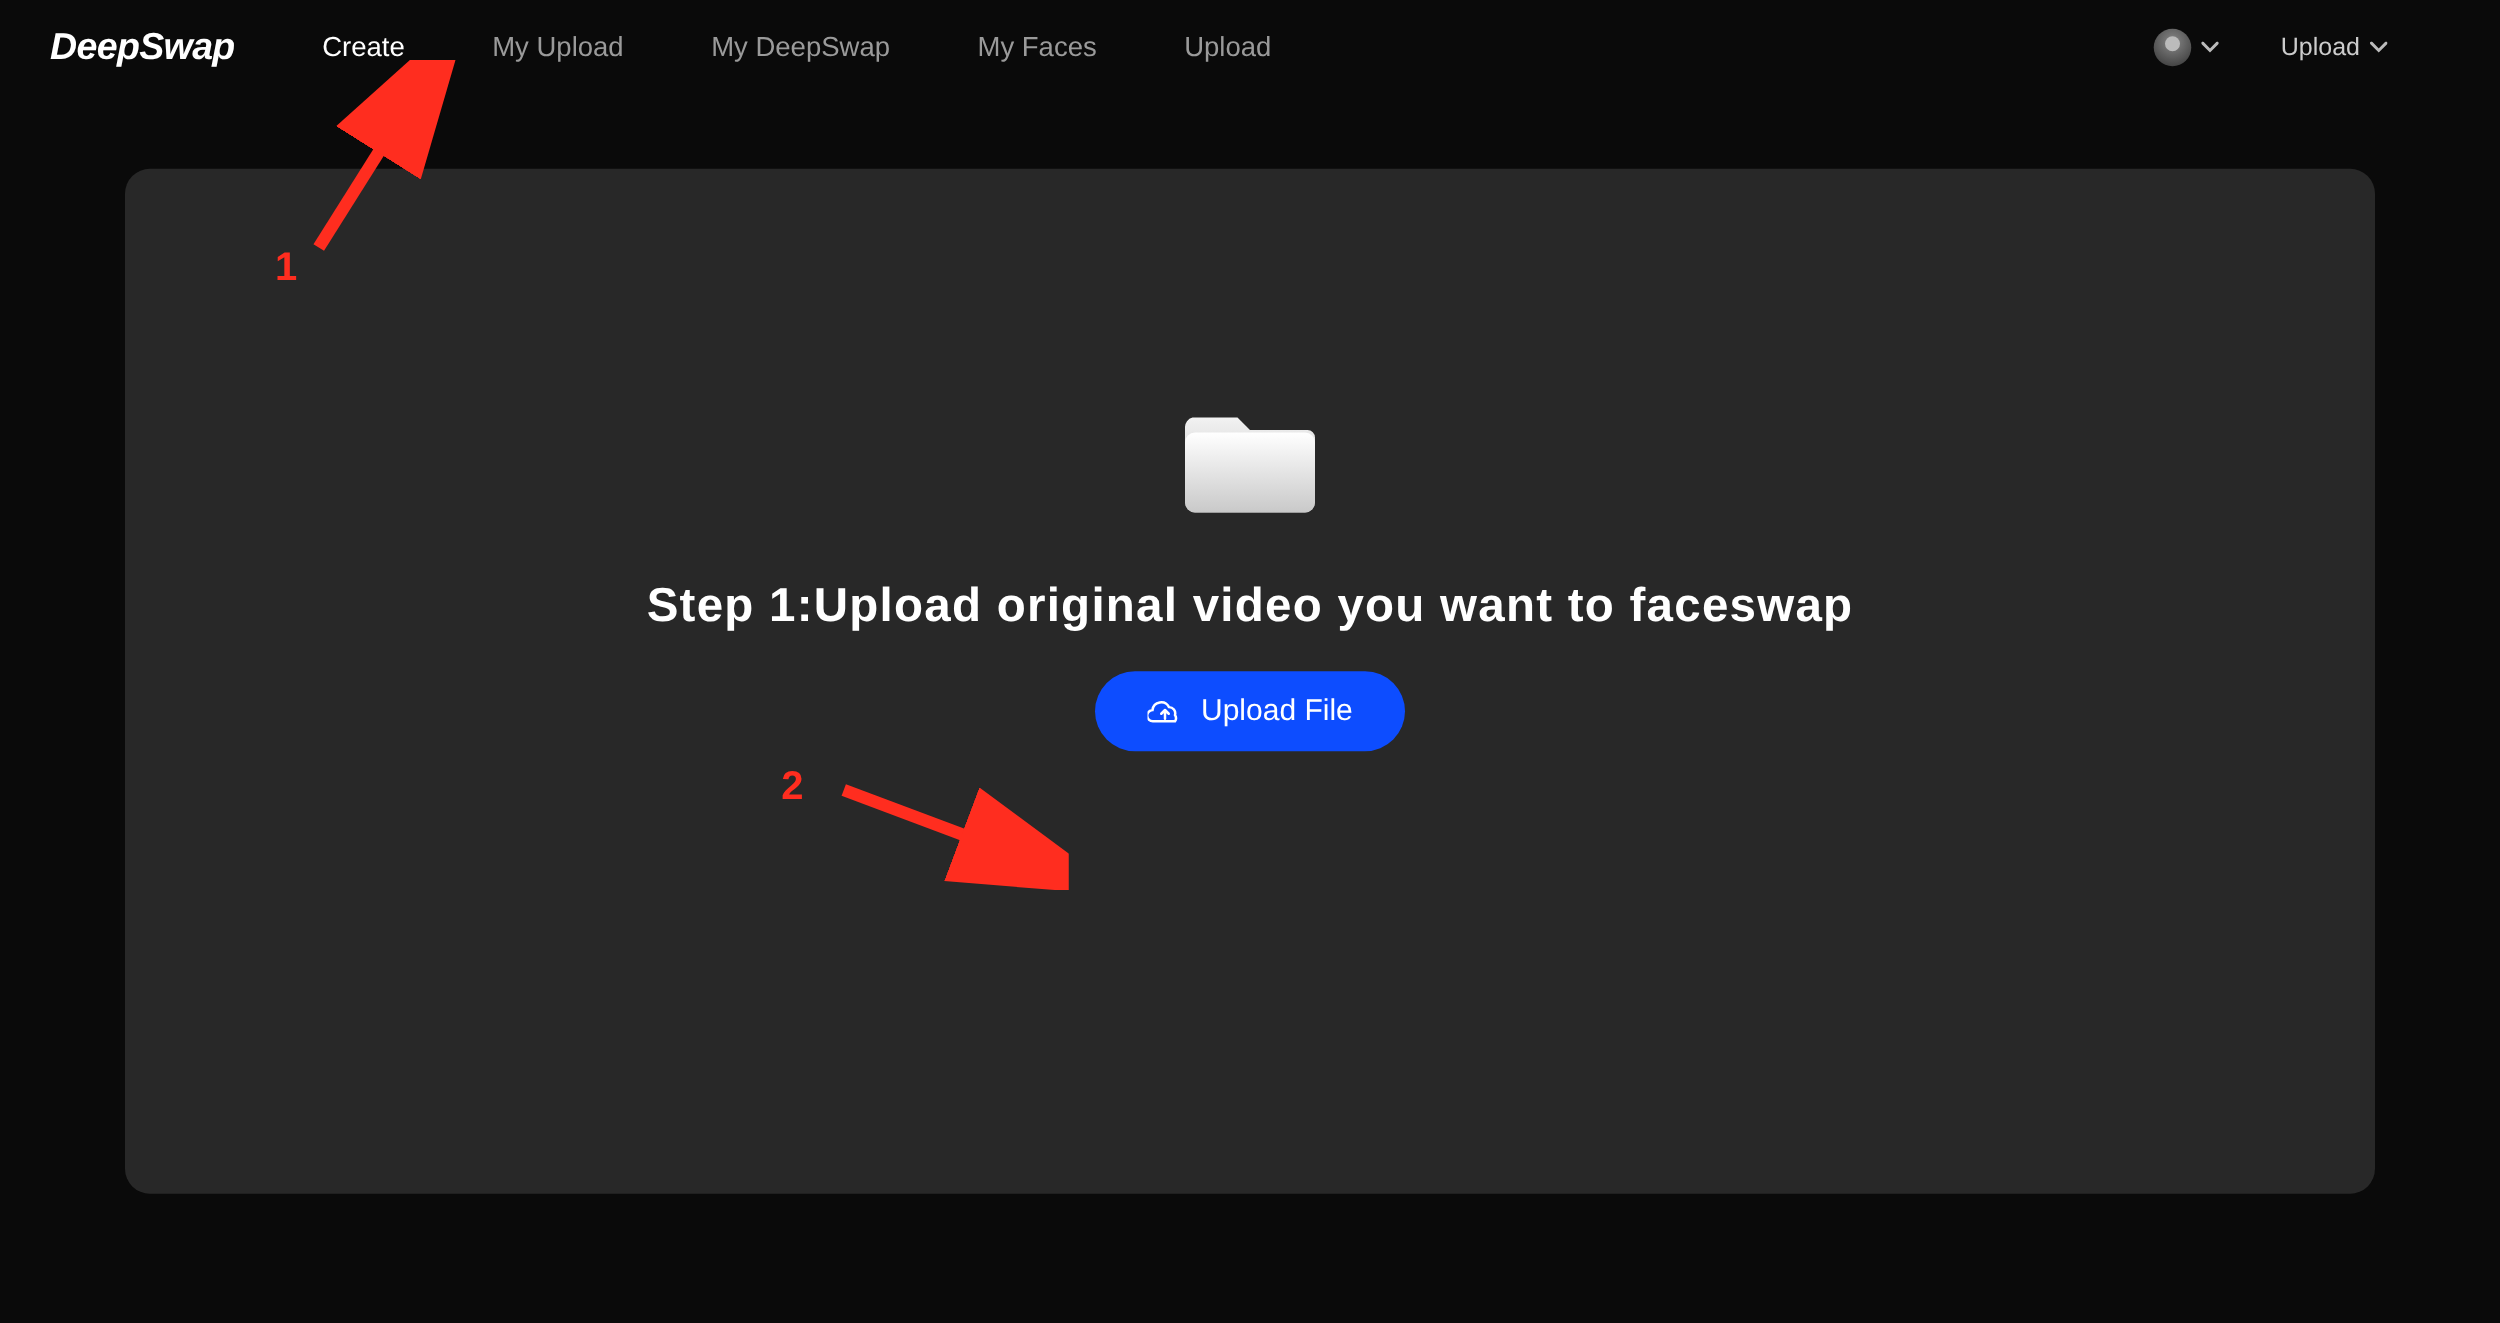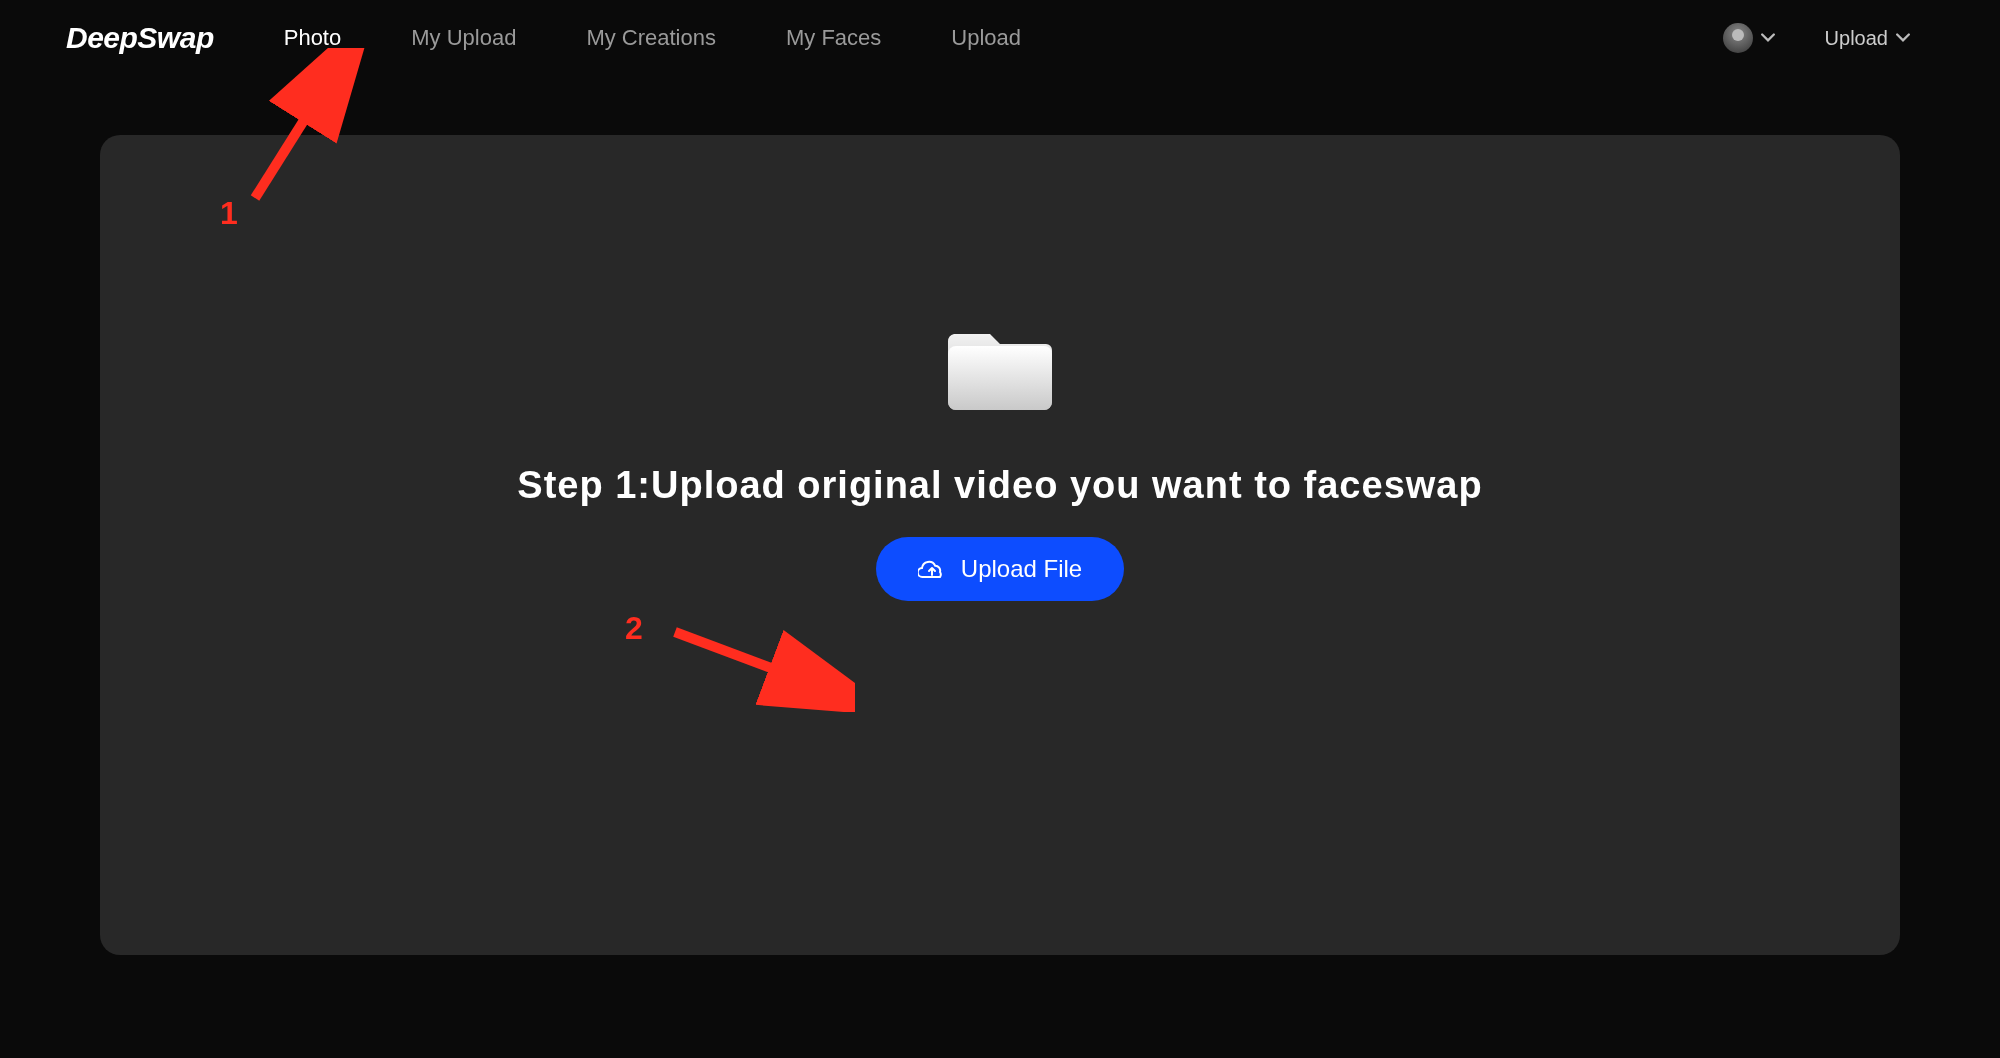--- a/index.html
+++ b/index.html
@@ -15,21 +15,21 @@
     height: 1058px;
     transform-origin: top left;
     position: relative;
     background: #0a0a0a;
   }
   
   .header {
     display: flex;
     align-items: center;
     height: 76px;
-    padding: 0 90px 0 66px;
+    padding: 0 90px 0 40px;
   }
   .logo {
     font-size: 30px;
     font-weight: 700;
     letter-spacing: -0.5px;
     color: #fff;
     margin-right: 70px;
     font-style: italic;
     cursor: pointer;
   }
@@ -160,23 +160,23 @@
   }
 </style>
 </head>
 <body>
 
 <div class="viewport" id="viewport" style="transform: scale(1);">
 
   <div class="header">
     <div class="logo">DeepSwap</div>
     <nav class="nav">
-      <div class="nav-item active">Photo</div>
+      <div class="nav-item active">Create</div>
       <div class="nav-item">My Upload</div>
-      <div class="nav-item">My Creations</div>
+      <div class="nav-item">My DeepSwap</div>
       <div class="nav-item">My Faces</div>
       <div class="nav-item">Upload</div>
     </nav>
     <div class="header-right">
       <div class="avatar-wrap">
         <span class="avatar"></span>
         <span class="chevron">
           <svg viewBox="0 0 12 8" width="14" height="10">
               <path d="M1 1l5 5 5-5" stroke="#bbb" stroke-width="2" fill="none" stroke-linecap="round"></path>
             </svg>

